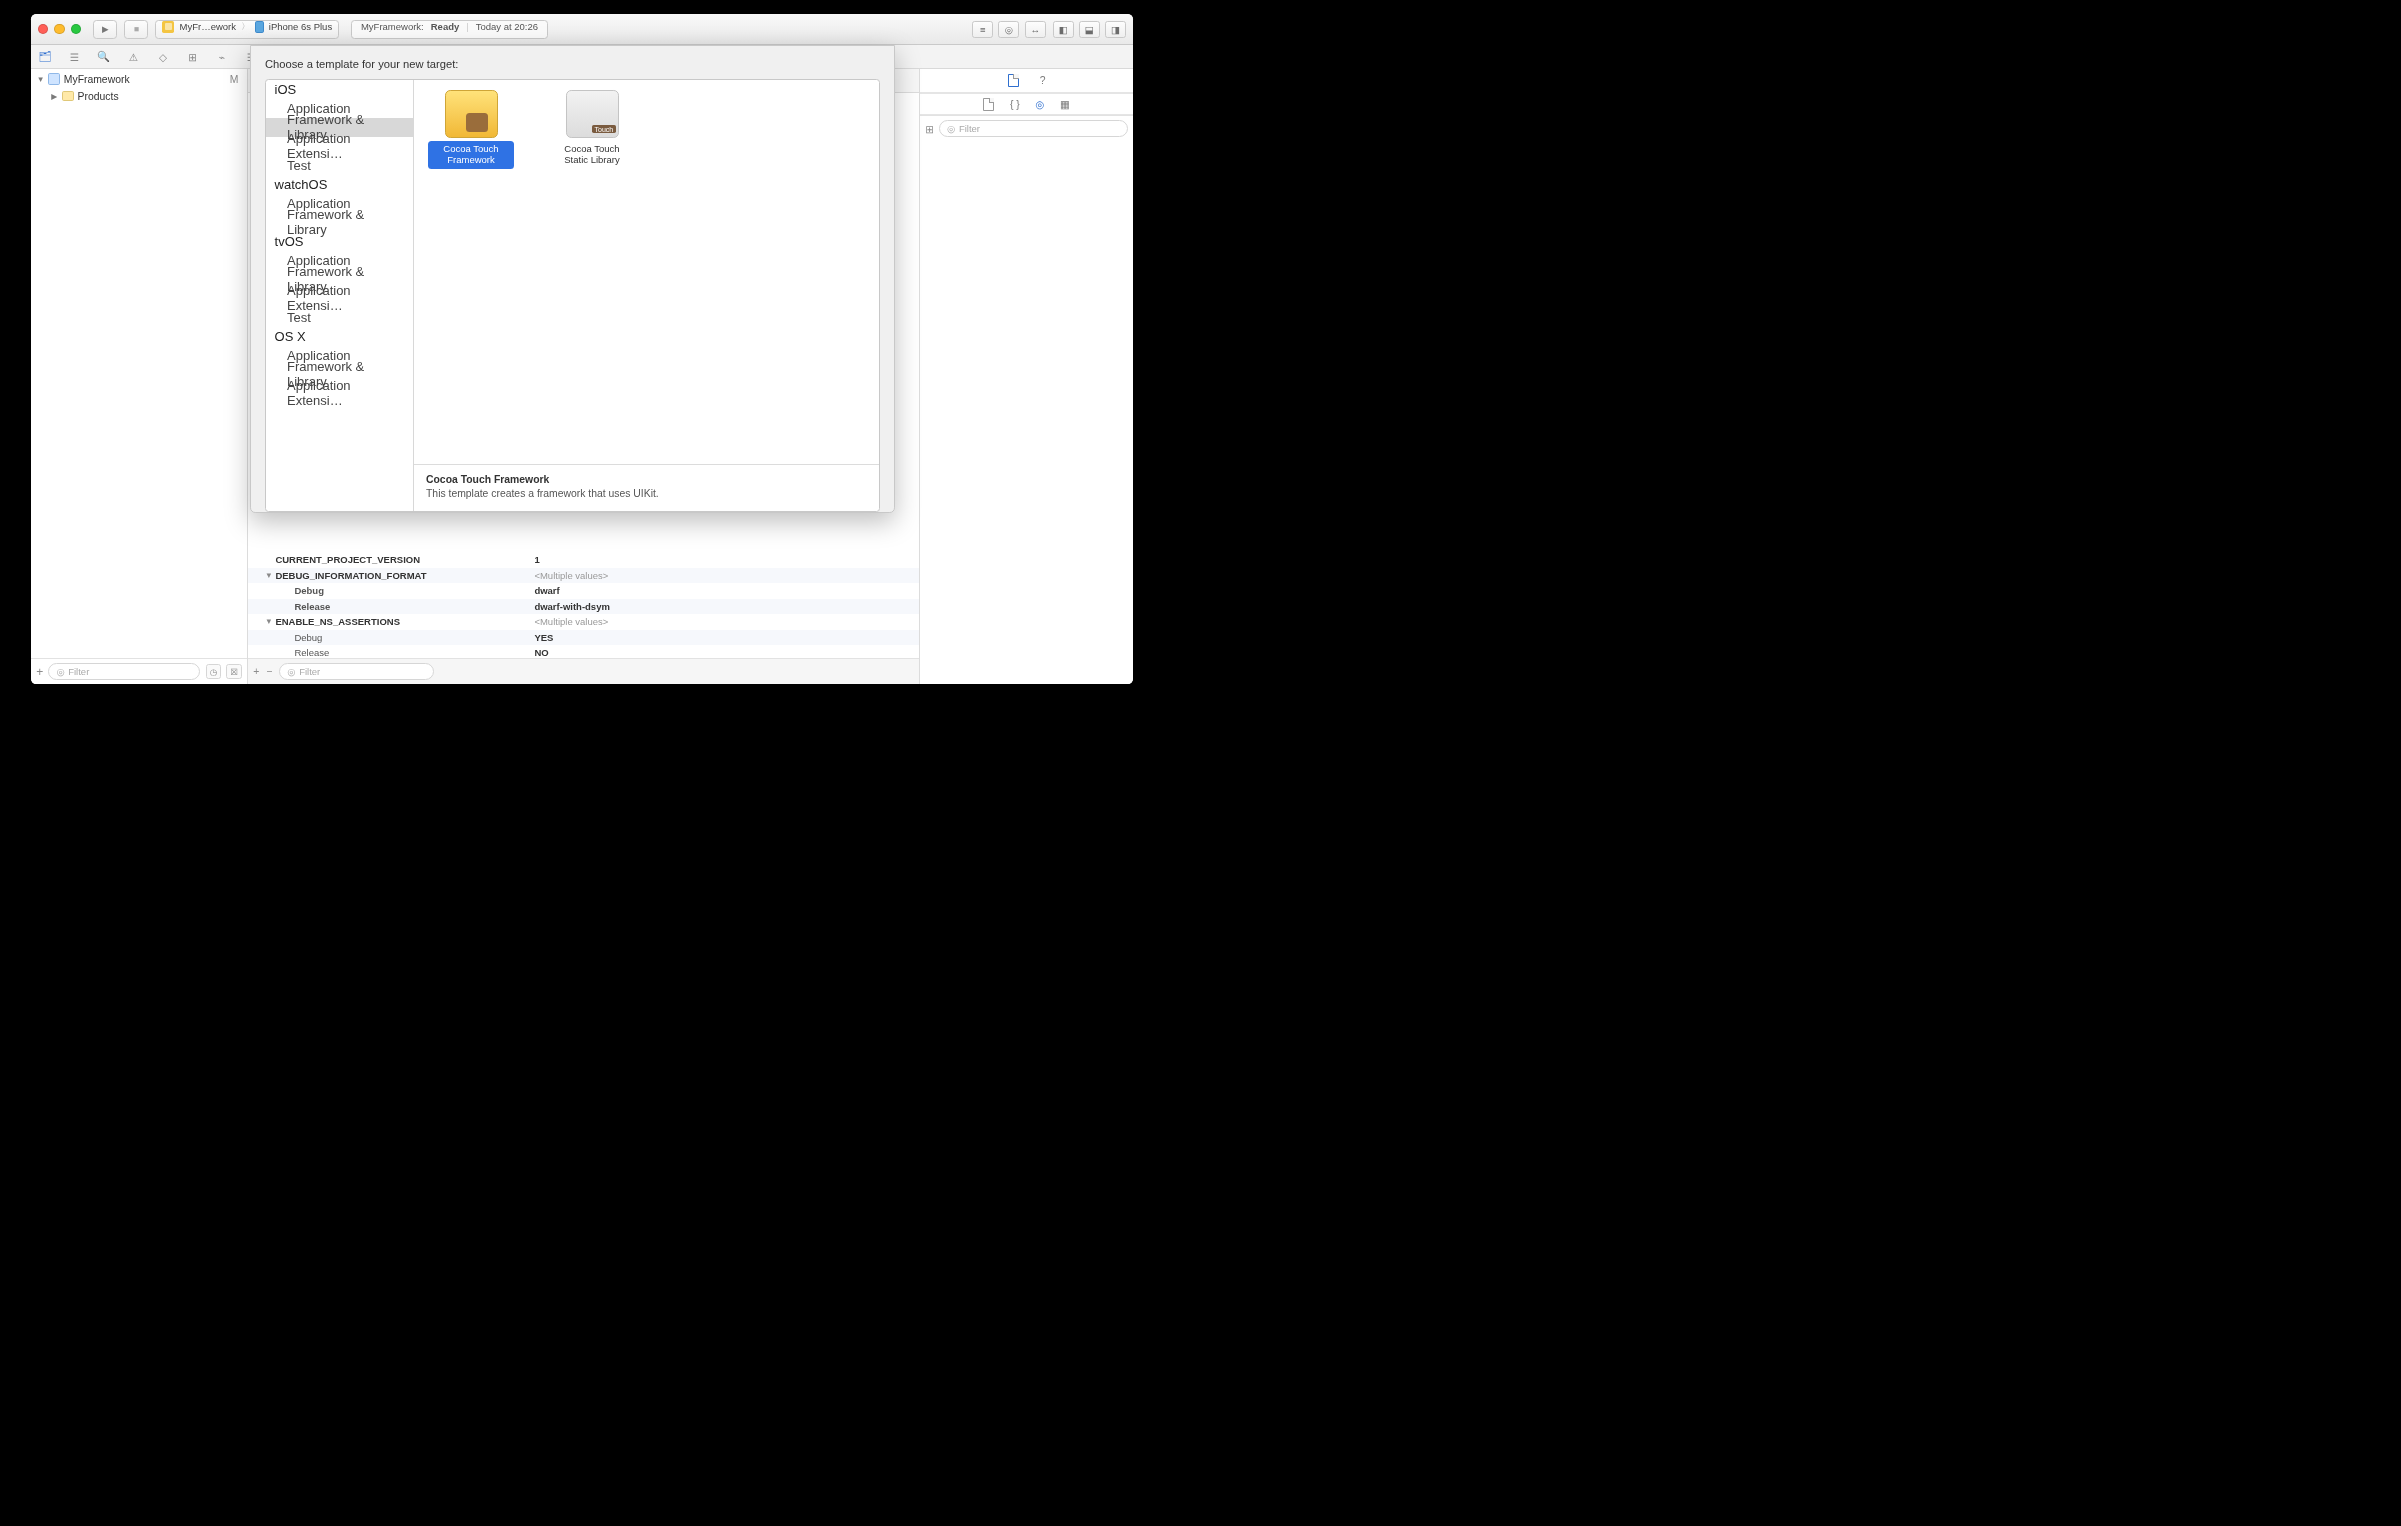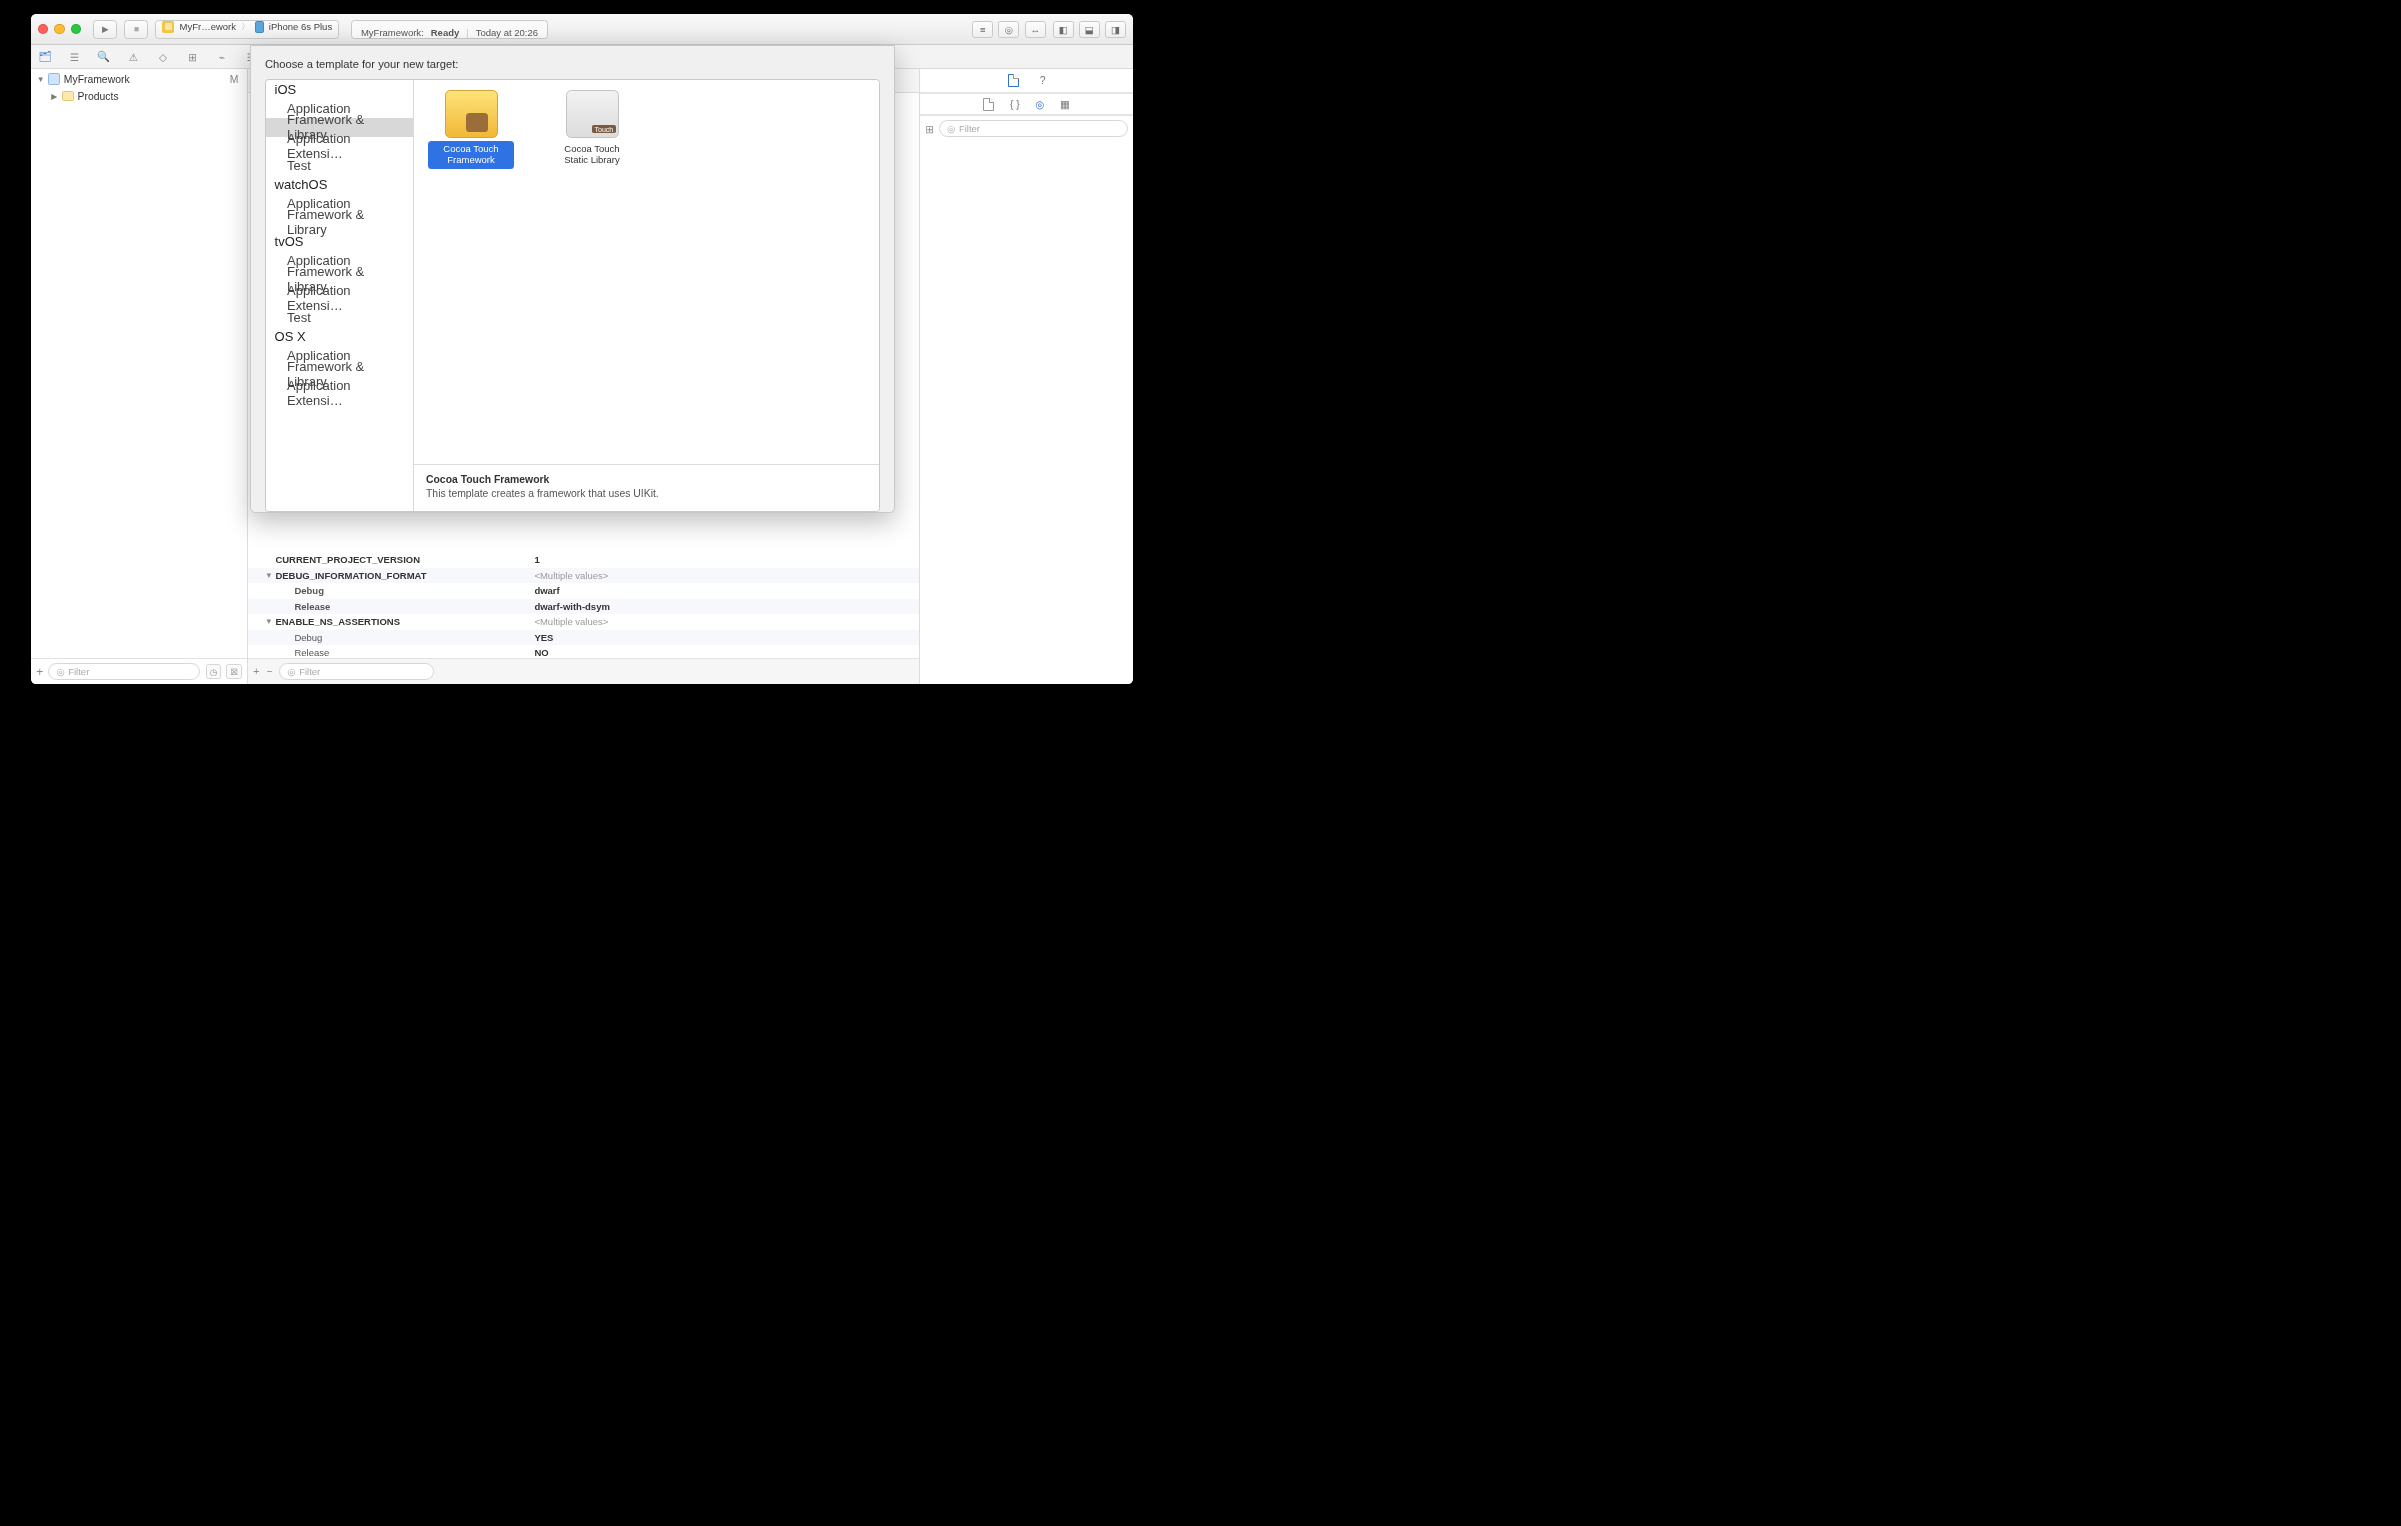--- a/index.html
+++ b/index.html
@@ -11,21 +11,21 @@
   .dot { width:10.4px; height:10.4px; border-radius:50%; border:0.9px solid rgba(0,0,0,.15); }
   .dot.red{background:#ff5f57}.dot.yellow{background:#febc2e}.dot.green{background:#28c840}
   .tbbtn { width:24px; height:19px; border:0.9px solid #c9c9c9; border-radius:3.5px; background:linear-gradient(#fdfdfd,#efefef); display:flex; align-items:center; justify-content:center; color:#777; }
   .play::before{content:"▶"; font-size:8.6px}
   .stop::before{content:"■"; font-size:8.6px; color:#aaa;}
   .scheme { display:flex; height:19px; border:0.9px solid #c9c9c9; border-radius:3.5px; background:linear-gradient(#fdfdfd,#efefef); padding:0 6px; gap:5.2px; color:#444; font-size:9.5px;}
   .proj-icon{width:12px;height:12px;background:#f4c542;border-radius:1.7px;position:relative}
   .proj-icon::before{content:"";position:absolute;inset:2.6px;background:#fff8;border-radius:0.9px}
   .dev-icon{width:8.6px;height:12px;background:#5aa7e0;border-radius:1.7px;border:0.9px solid #3e8acb}
   .chev{color:#999;font-size:8.6px}
-  .status { flex:0 0 auto; margin-left:5.2px; height:19px; border:0.9px solid #c9c9c9; border-radius:3.5px; background:#fafafa; display:flex; align-items:flex-end; padding:0 8.6px; gap:7px; font-size:9.5px; color:#555;}
+  .status { flex:0 0 auto; margin-left:5.2px; height:19px; border:0.9px solid #c9c9c9; border-radius:3.5px; background:#fafafa; display:flex; align-items:flex-start; padding:0 8.6px; gap:7px; font-size:9.5px; color:#555;}
   .status .sep{color:#ccc}
   .spacer{flex:1}
   .right-tb { display:flex; gap:5.2px; }
   .right-tb .tbicon{width:21px;height:17px;border:0.9px solid #c9c9c9;border-radius:2.6px;background:linear-gradient(#fdfdfd,#efefef);display:flex;align-items:center;justify-content:center;color:#6b6b6b;font-size:9.5px}
   
   .tabrow { height:24px; background:#f3f3f3; border-bottom:0.9px solid #d9d9d9; display:flex; align-items:center; padding:0 7px; gap:15.5px; color:#888; }
   .tabrow .ico{width:14px;height:14px;display:flex;align-items:center;justify-content:center;font-size:10.4px}
   .tabrow .ico.active{color:#2f6fcf}
   
   .columns { flex:1; display:flex; min-height:0; }

